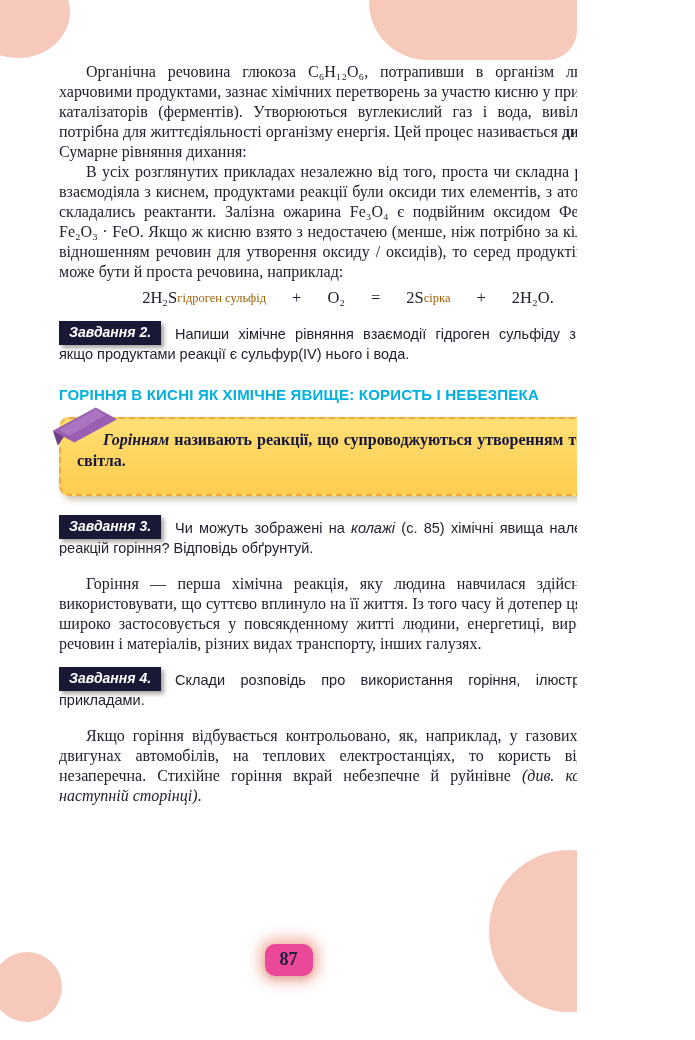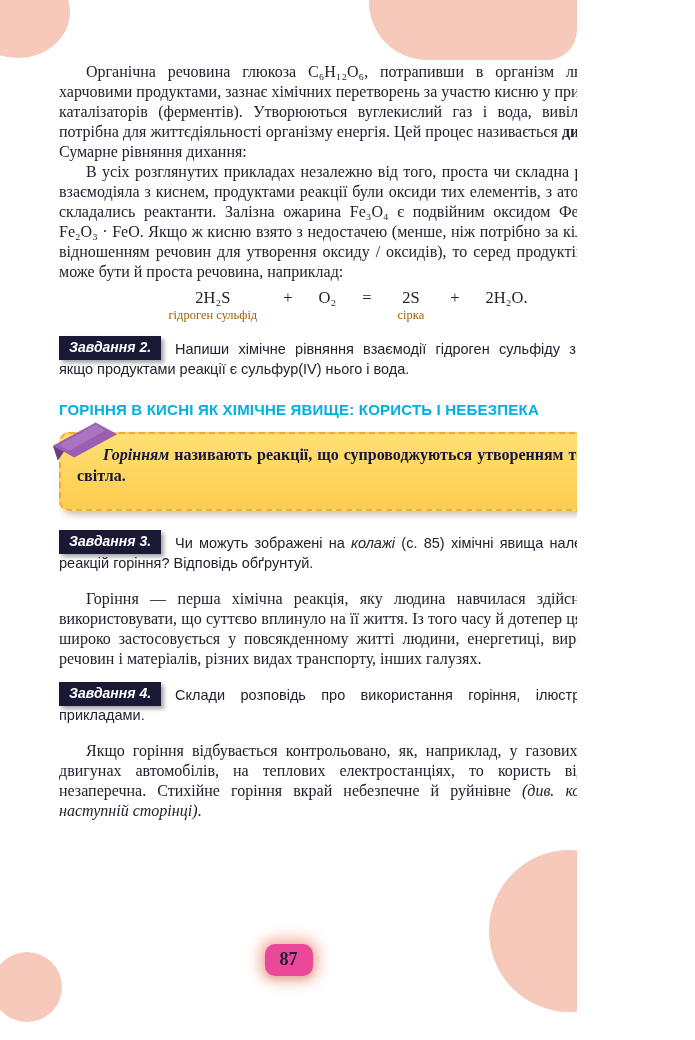--- a/index.html
+++ b/index.html
@@ -39,21 +39,21 @@
     text-align: center;
     margin: 0 0 8px;
   }
   .eq2 {
     display: flex;
     justify-content: center;
     align-items: flex-start;
     gap: 26px;
     margin: 6px 0 4px;
   }
-  .eq-col { display: flex; flex-direction: column; align-items: center; }
+  .eq-col { display: flex; flex-direction: row; align-items: center; }
   .eq-term { font-size: 16.5px; line-height: 20px; }
   .eq-label { font-size: 12.5px; line-height: 15px; white-space: nowrap; color: #a16207; }
   .eq-op { font-size: 16.5px; line-height: 20px; }
 
   .task {
     position: relative;
     margin: 16px 0;
     text-indent: 116px;
     text-align: justify;
     font-family: "Liberation Sans", "DejaVu Sans", sans-serif;

